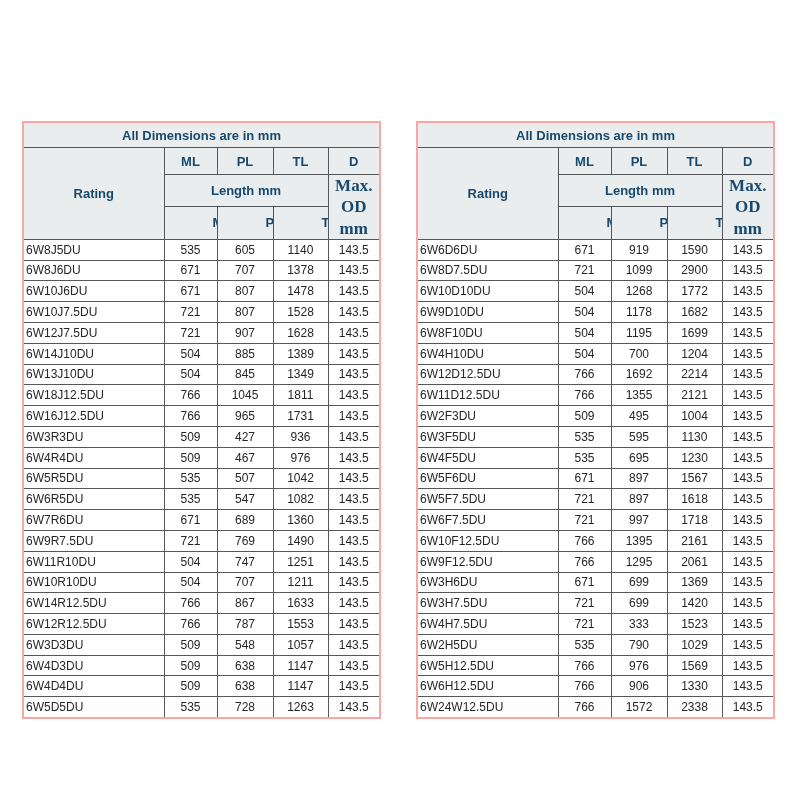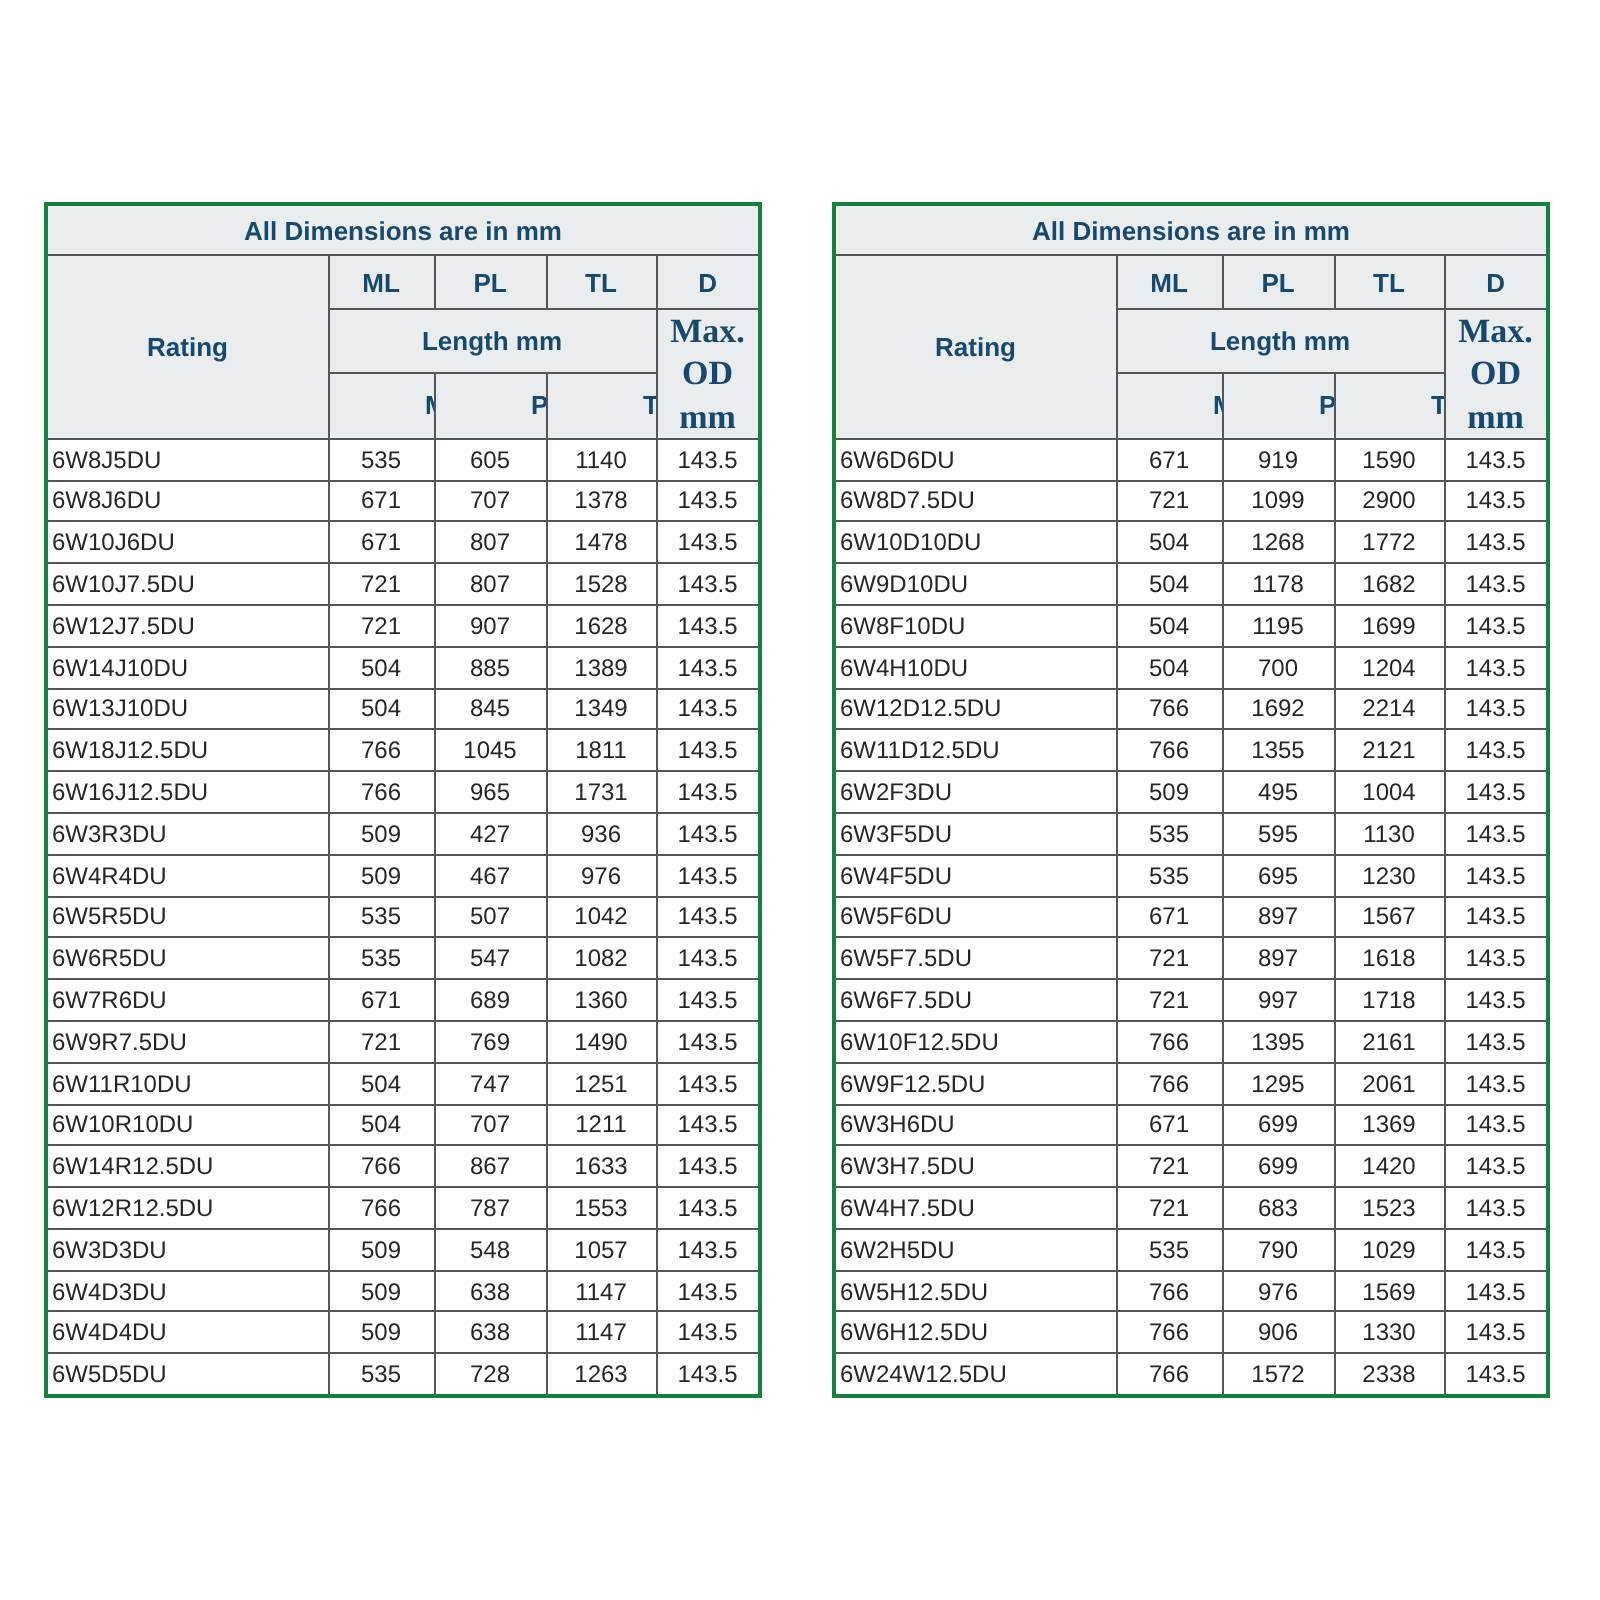--- a/index.html
+++ b/index.html
@@ -11,25 +11,25 @@
     font-family: "Liberation Sans", sans-serif;
   }
   .page {
     position: relative;
     width: 800px;
     height: 800px;
     background: #ffffff;
   }
   table.dim-table {
     position: absolute;
-    top: 101px;
+    top: 121px;
     width: 357px;
     border-collapse: collapse;
     table-layout: fixed;
-    border: 2px solid #15803d;
+    border: 2px solid #fca5a5;
     background: #b91c1c;
   }
   table.dim-table.left-table  { left: 22px; }
   table.dim-table.right-table { left: 416px; }
 
   .dim-table th, .dim-table td {
     border: 1px solid #55565a;
     padding: 0 2px;
     overflow: hidden;
   }
@@ -421,21 +421,21 @@
         <tr>
           <td class="rating-col">6W3H7.5DU</td>
           <td>721</td>
           <td>699</td>
           <td>1420</td>
           <td>143.5</td>
         </tr>
         <tr>
           <td class="rating-col">6W4H7.5DU</td>
           <td>721</td>
-          <td>683</td>
+          <td>333</td>
           <td>1523</td>
           <td>143.5</td>
         </tr>
         <tr>
           <td class="rating-col">6W2H5DU</td>
           <td>535</td>
           <td>790</td>
           <td>1029</td>
           <td>143.5</td>
         </tr>

